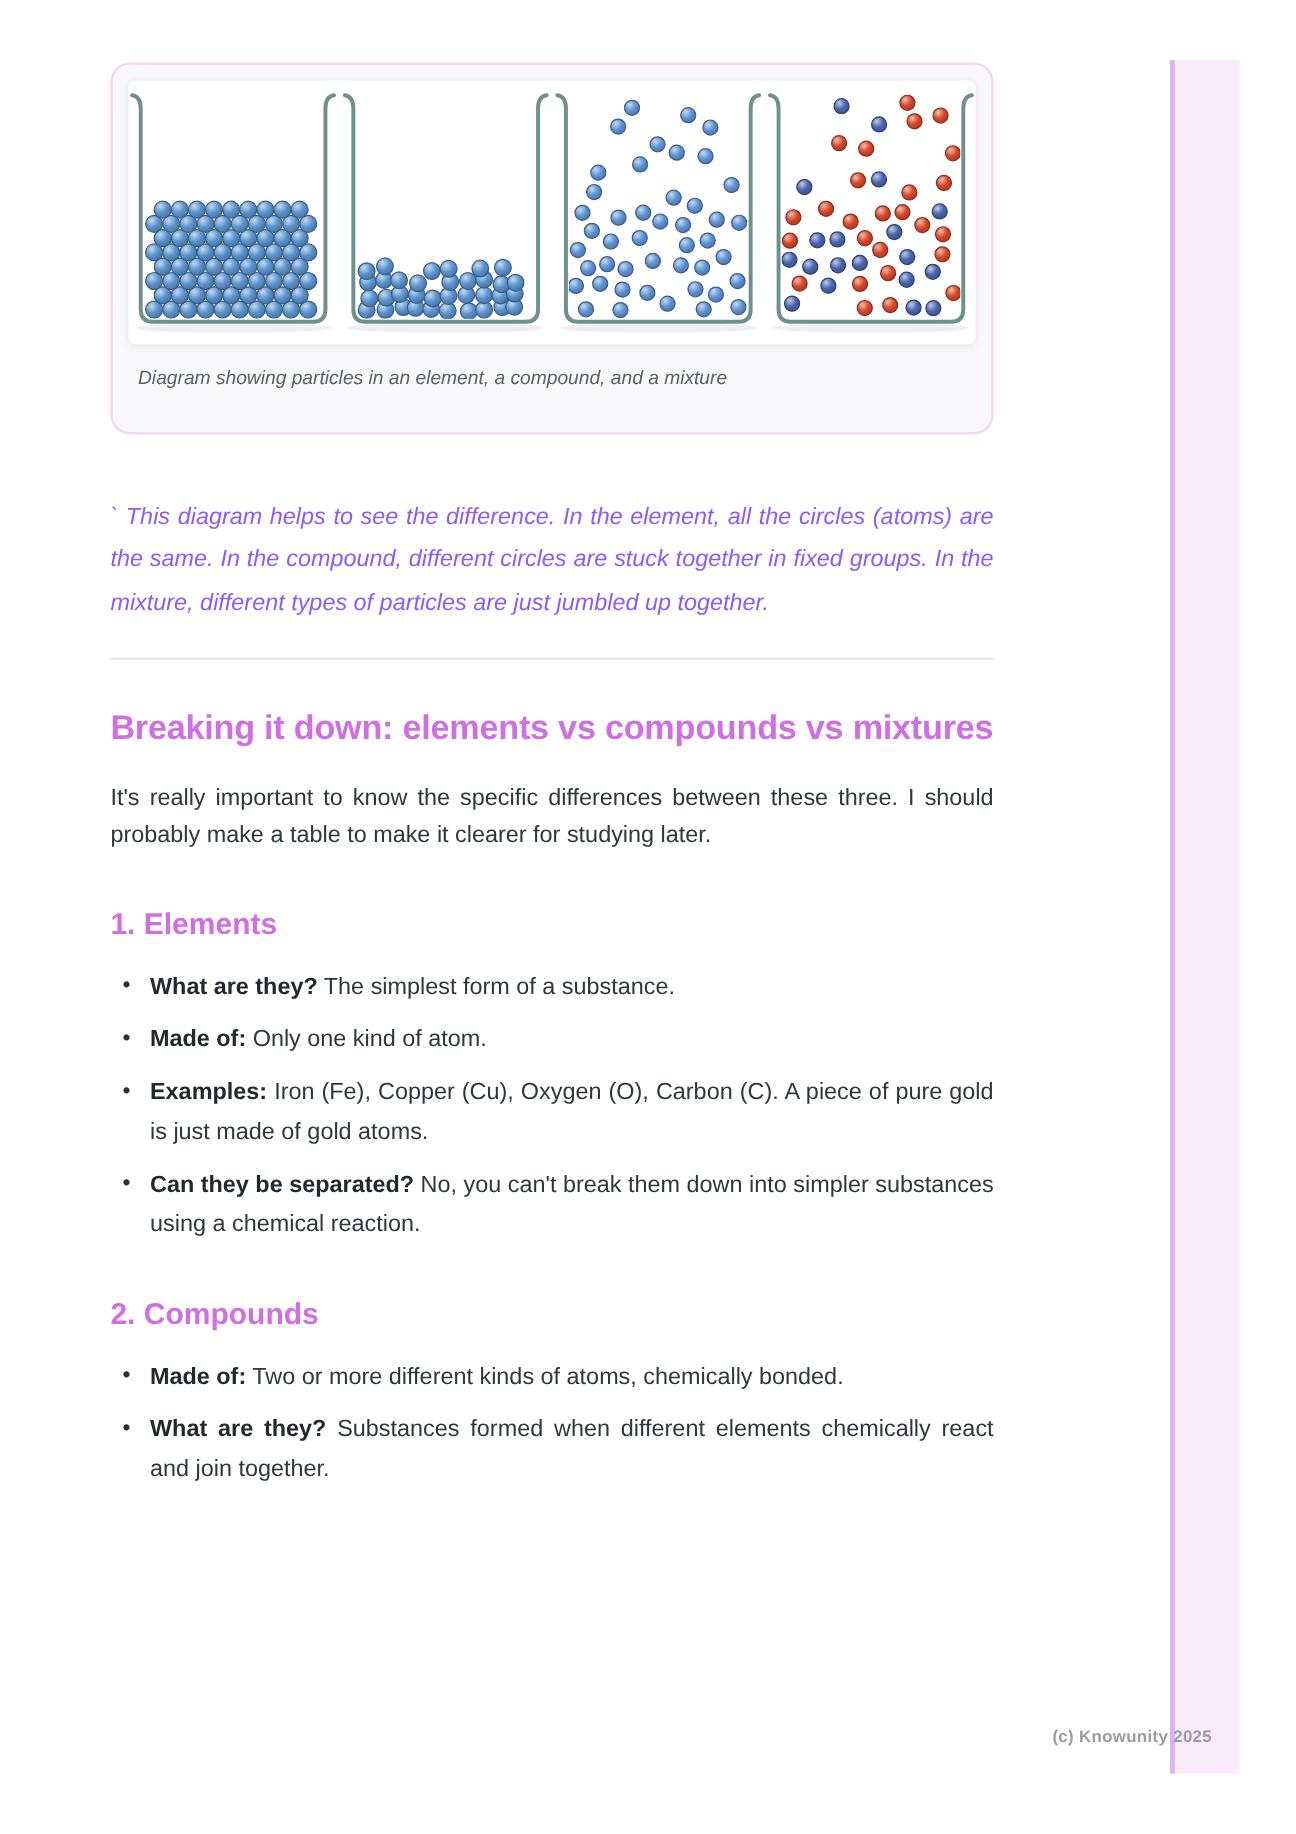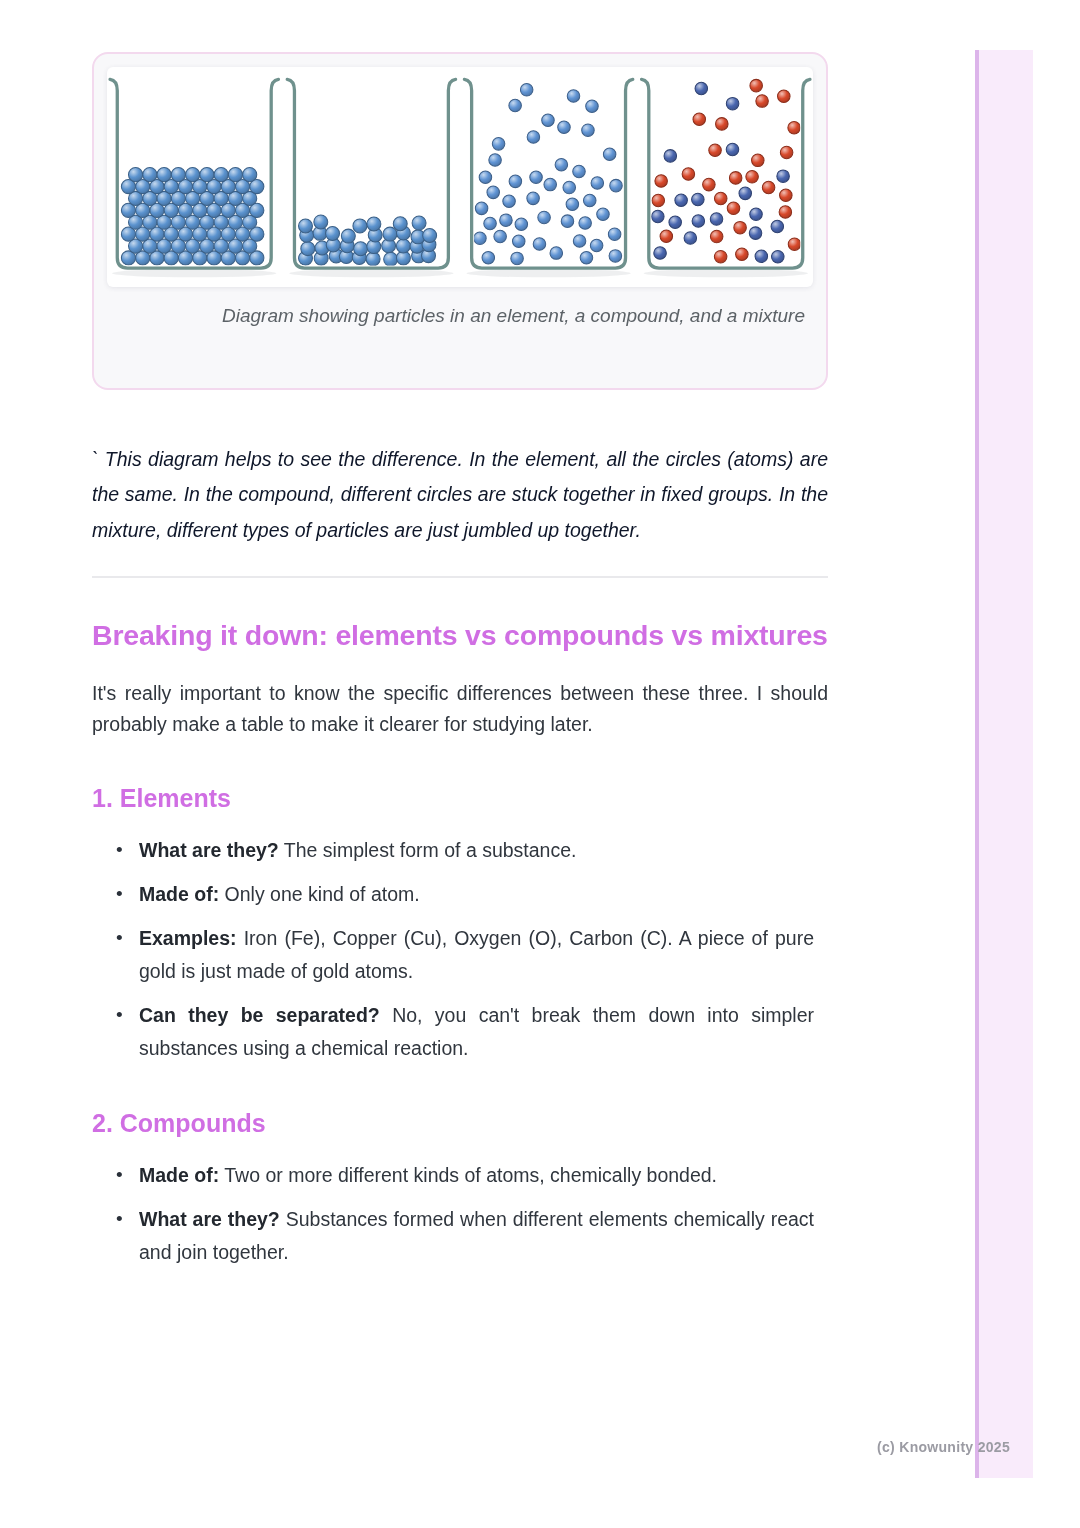--- a/index.html
+++ b/index.html
@@ -14,43 +14,43 @@
     background:var(--card-bg,#f8f8fa);
     border:2px solid var(--card-border,#f3d9ee);
     border-radius:16px; padding:13px; box-sizing:border-box;
   }
   .figure-image {
     background:#ffffff; border-radius:6px;
     box-shadow:0 1px 5px rgba(50,50,80,0.10);
   }
   .figure-image svg { display:block; width:100%; height:auto; }
   .figure-caption {
-    text-align:right; font-style:italic; color:#5c6267;
-    font-size:19px; line-height:22px; margin:18px 8px 48px;
+    text-align:left; font-style:italic; color:#5c6267;
+    font-size:16px; line-height:22px; margin:18px 8px 20px;
   }
 
   .quote {
     margin:52px 0 0; font-style:italic; font-size:19.5px;
-    line-height:35.5px; text-align:justify; color:#0f172a;
+    line-height:35.5px; text-align:justify; color:#8b5cf6;
   }
 
   .divider { border:none; border-top:2px solid #e9e9ec; margin:28px 0 0; }
 
   h2.section-heading {
     margin:38px 0 0; font-size:28.5px; line-height:38px;
     font-weight:bold; color:var(--accent,#d06ee3); letter-spacing:-0.2px;
   }
   .intro { margin:24px 0 0; font-size:19.5px; line-height:31px; text-align:justify; }
 
   h3.subsection-title {
     margin:44px 0 0; font-size:25px; line-height:28px;
     font-weight:bold; color:var(--accent,#d06ee3);
   }
 
-  ul.bullet-list { list-style:none; margin:22px 14px 0; padding:0; }
+  ul.bullet-list { list-style:none; margin:22px 0 0; padding:0; }
   ul.bullet-list li {
     position:relative; padding-left:33px; margin:0 0 11px;
     font-size:19.5px; line-height:33px; text-align:justify;
   }
   ul.bullet-list li::before {
     content:"\2022"; position:absolute; left:10px; top:-1px;
     color:#2a3039; font-size:19px;
   }
   strong { font-weight:bold; color:#23282f; }
   em { font-style:italic; }

